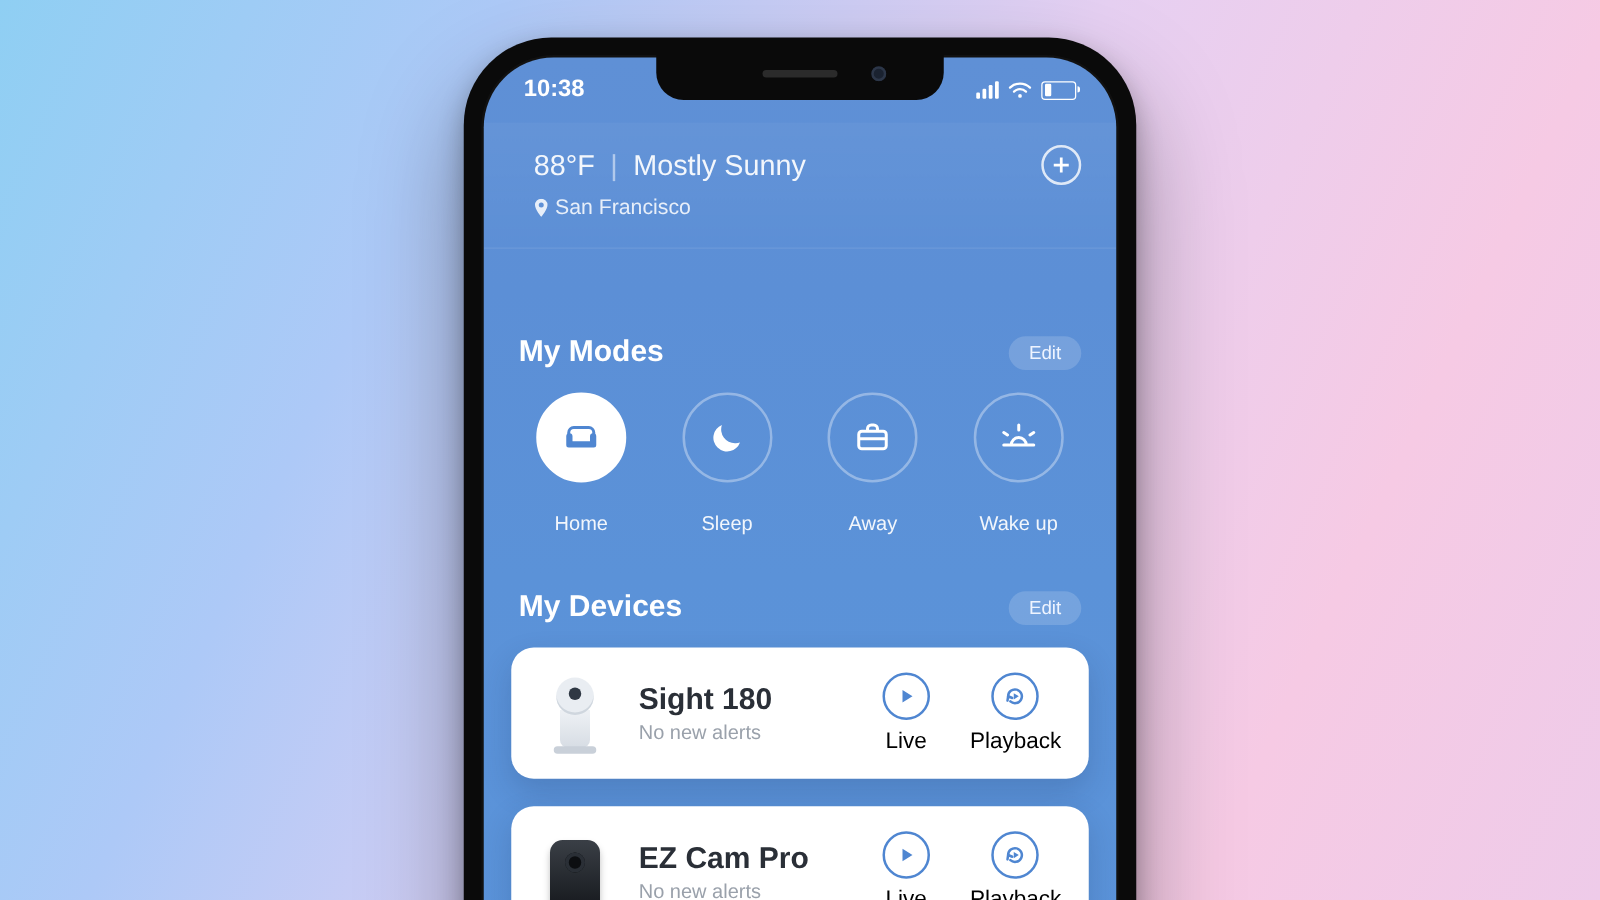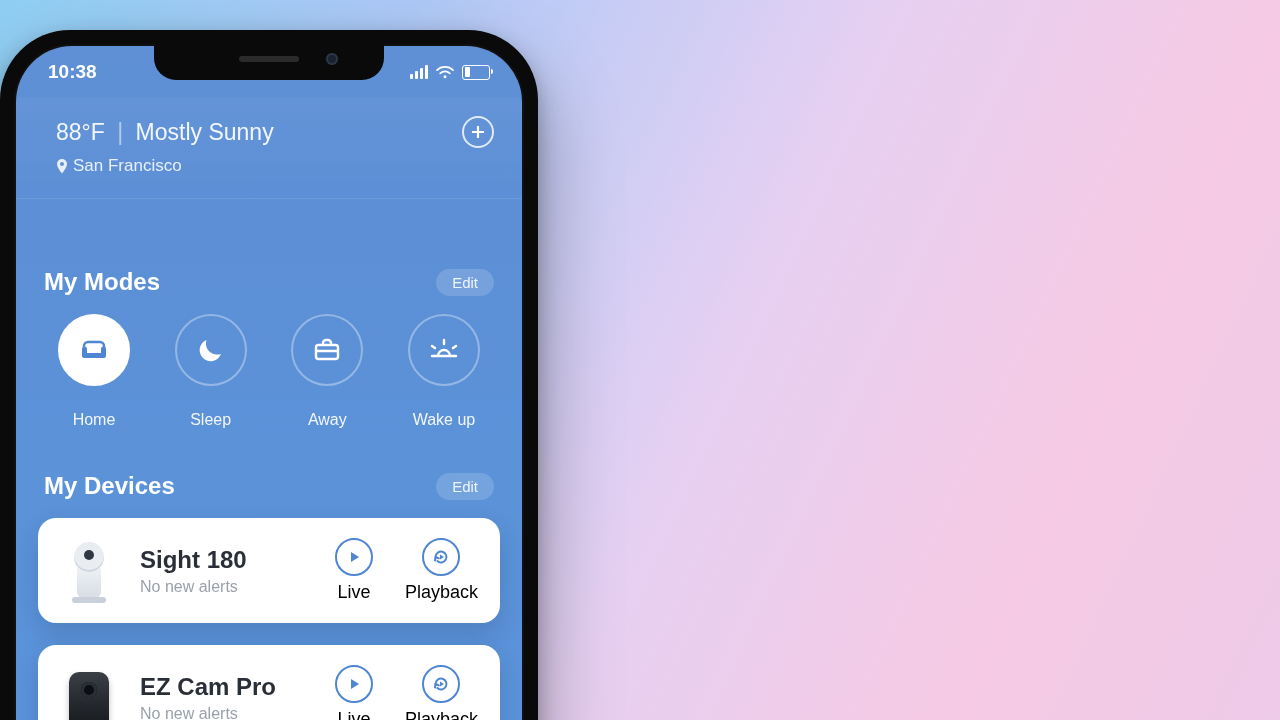--- a/index.html
+++ b/index.html
@@ -1,20 +1,20 @@
 <!DOCTYPE html>
 <html><head>
 <meta charset="utf-8">
 <style>
   html,body{margin:0;padding:0;width:1280px;height:720px;overflow:hidden;
     font-family:-apple-system,BlinkMacSystemFont,"Helvetica Neue",Arial,sans-serif;
     -webkit-font-smoothing:antialiased;}
   .stage{width:1280px;height:720px;position:relative;
     background:linear-gradient(115deg,#8fcff3 0%,#adc9f7 25%,#e6d0f2 55%,#f6cae4 80%,#eecbe9 100%);
-    display:flex;align-items:flex-start;justify-content:flex-start;}
+    display:flex;align-items:flex-start;justify-content:center;}
   
   .phone{position:relative;margin-top:30px;width:510px;height:1040px;
     border-radius:70px;background:#0a0a0a;padding:14px;
     box-shadow:0 40px 80px rgba(0,0,0,.35),0 8px 20px rgba(0,0,0,.25);}
   .phone-inner{position:relative;width:100%;height:100%;border-radius:58px;
     background:#111;overflow:hidden;}
   .screen{position:absolute;inset:2px;border-radius:56px;overflow:hidden;
     background:linear-gradient(180deg,#5f90d6 0%,#5c8fd6 18%,#5b92d8 40%,#5a95dc 100%);
     color:#fff;}
   .notch{position:absolute;top:0;left:50%;transform:translateX(-50%);

